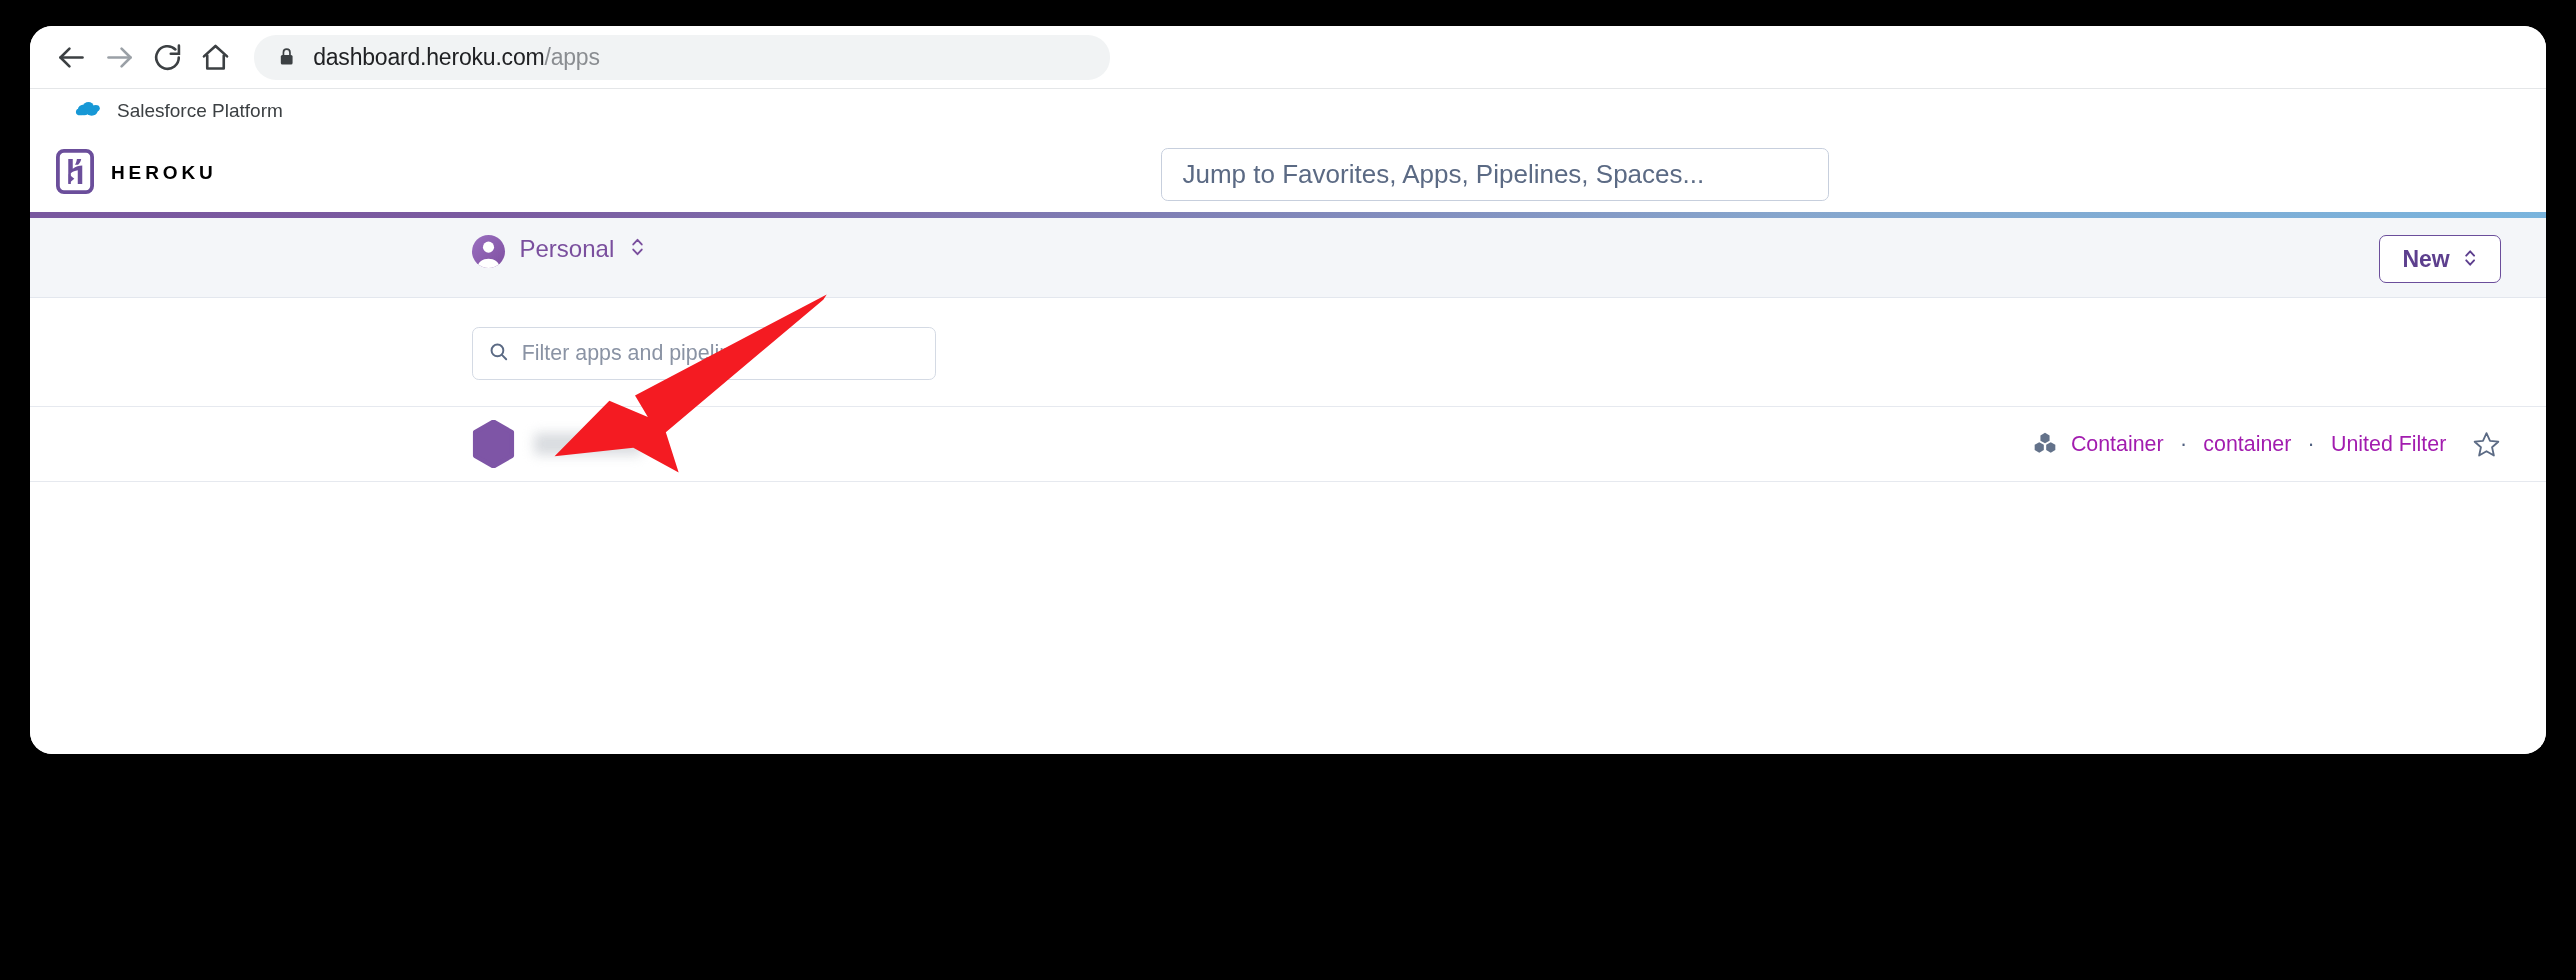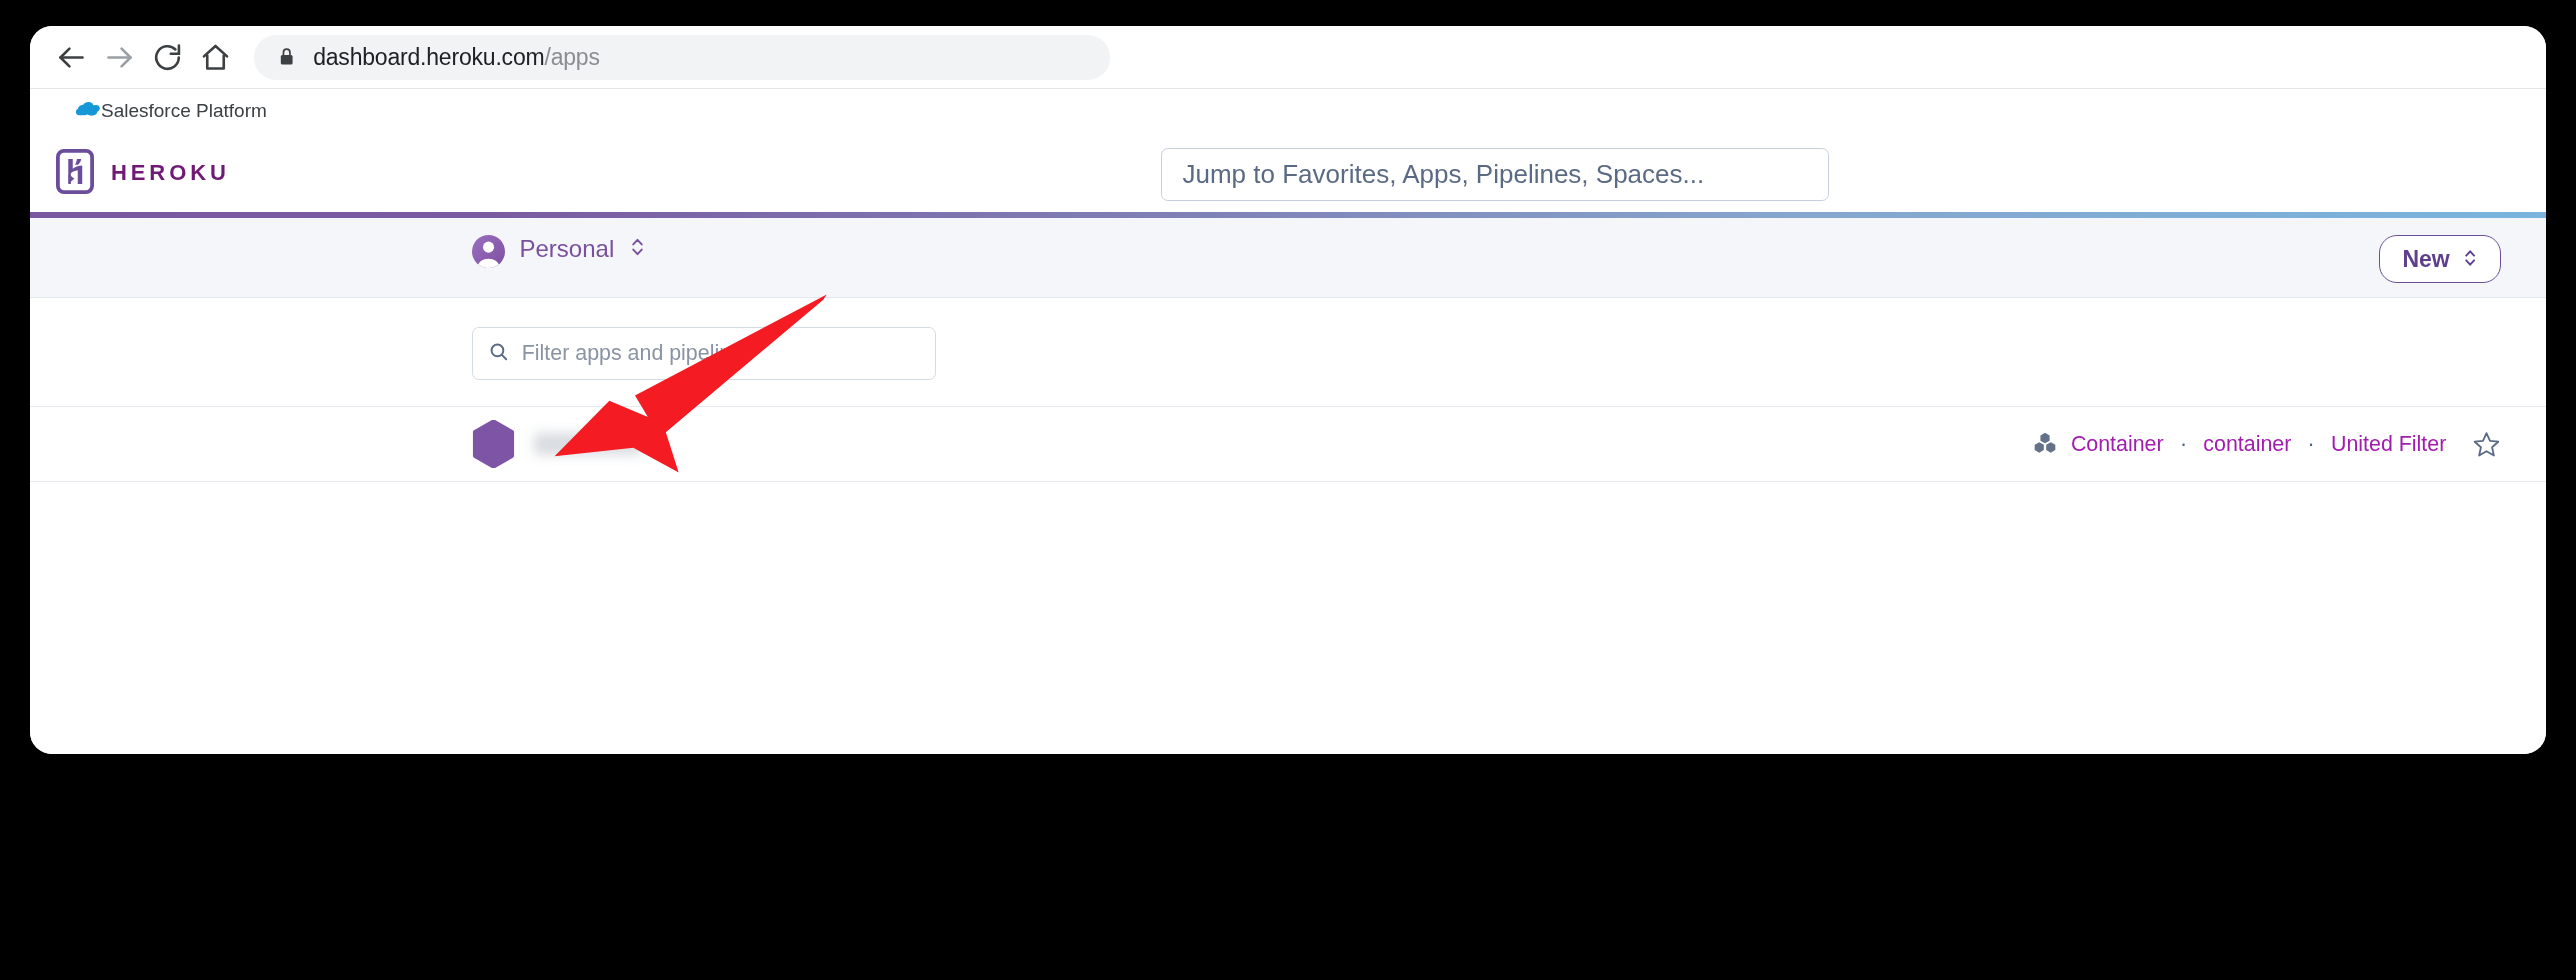--- a/index.html
+++ b/index.html
@@ -68,21 +68,21 @@
     height: 45px;
     background: #ffffff;
     border-top: 0.9px solid #e4e6e8;
     display: flex;
     align-items: center;
     padding-left: 45px;
   }
   #bookmark-salesforce {
     display: flex;
     align-items: center;
-    gap: 0;
+    gap: 16px;
     cursor: pointer;
   }
   #bookmark-salesforce .bm-label {
     font-size: 19px;
     color: #3c4043;
   }
 
   
   #heroku-header {
     position: relative;
@@ -92,23 +92,23 @@
     align-items: center;
   }
   #heroku-logo-link {
     display: flex;
     align-items: center;
     gap: 17px;
     margin-left: 26px;
     cursor: pointer;
   }
   #heroku-wordmark {
-    font-size: 22px;
+    font-size: 19px;
     font-weight: bold;
-    color: #701a75;
+    color: #000000;
     letter-spacing: 3.9px;
   }
   #global-search {
     position: absolute;
     left: 1131px;
     top: 14.5px;
     width: 668px;
     height: 53px;
     background: #ffffff;
     border: 1.3px solid #c7cfdd;
@@ -158,21 +158,21 @@
     font-size: 24px;
     color: #7a4f9e;
   }
   #new-button {
     position: absolute;
     right: 45px;
     top: 17px;
     height: 48px;
     padding: 0 22px;
     border: 1.7px solid #6b4e9b;
-    border-radius: 18px;
+    border-radius: 7px;
     background: #ffffff;
     display: flex;
     align-items: center;
     gap: 12px;
     cursor: pointer;
   }
   #new-button-label {
     font-size: 23px;
     font-weight: bold;
     color: #5d3f8e;

